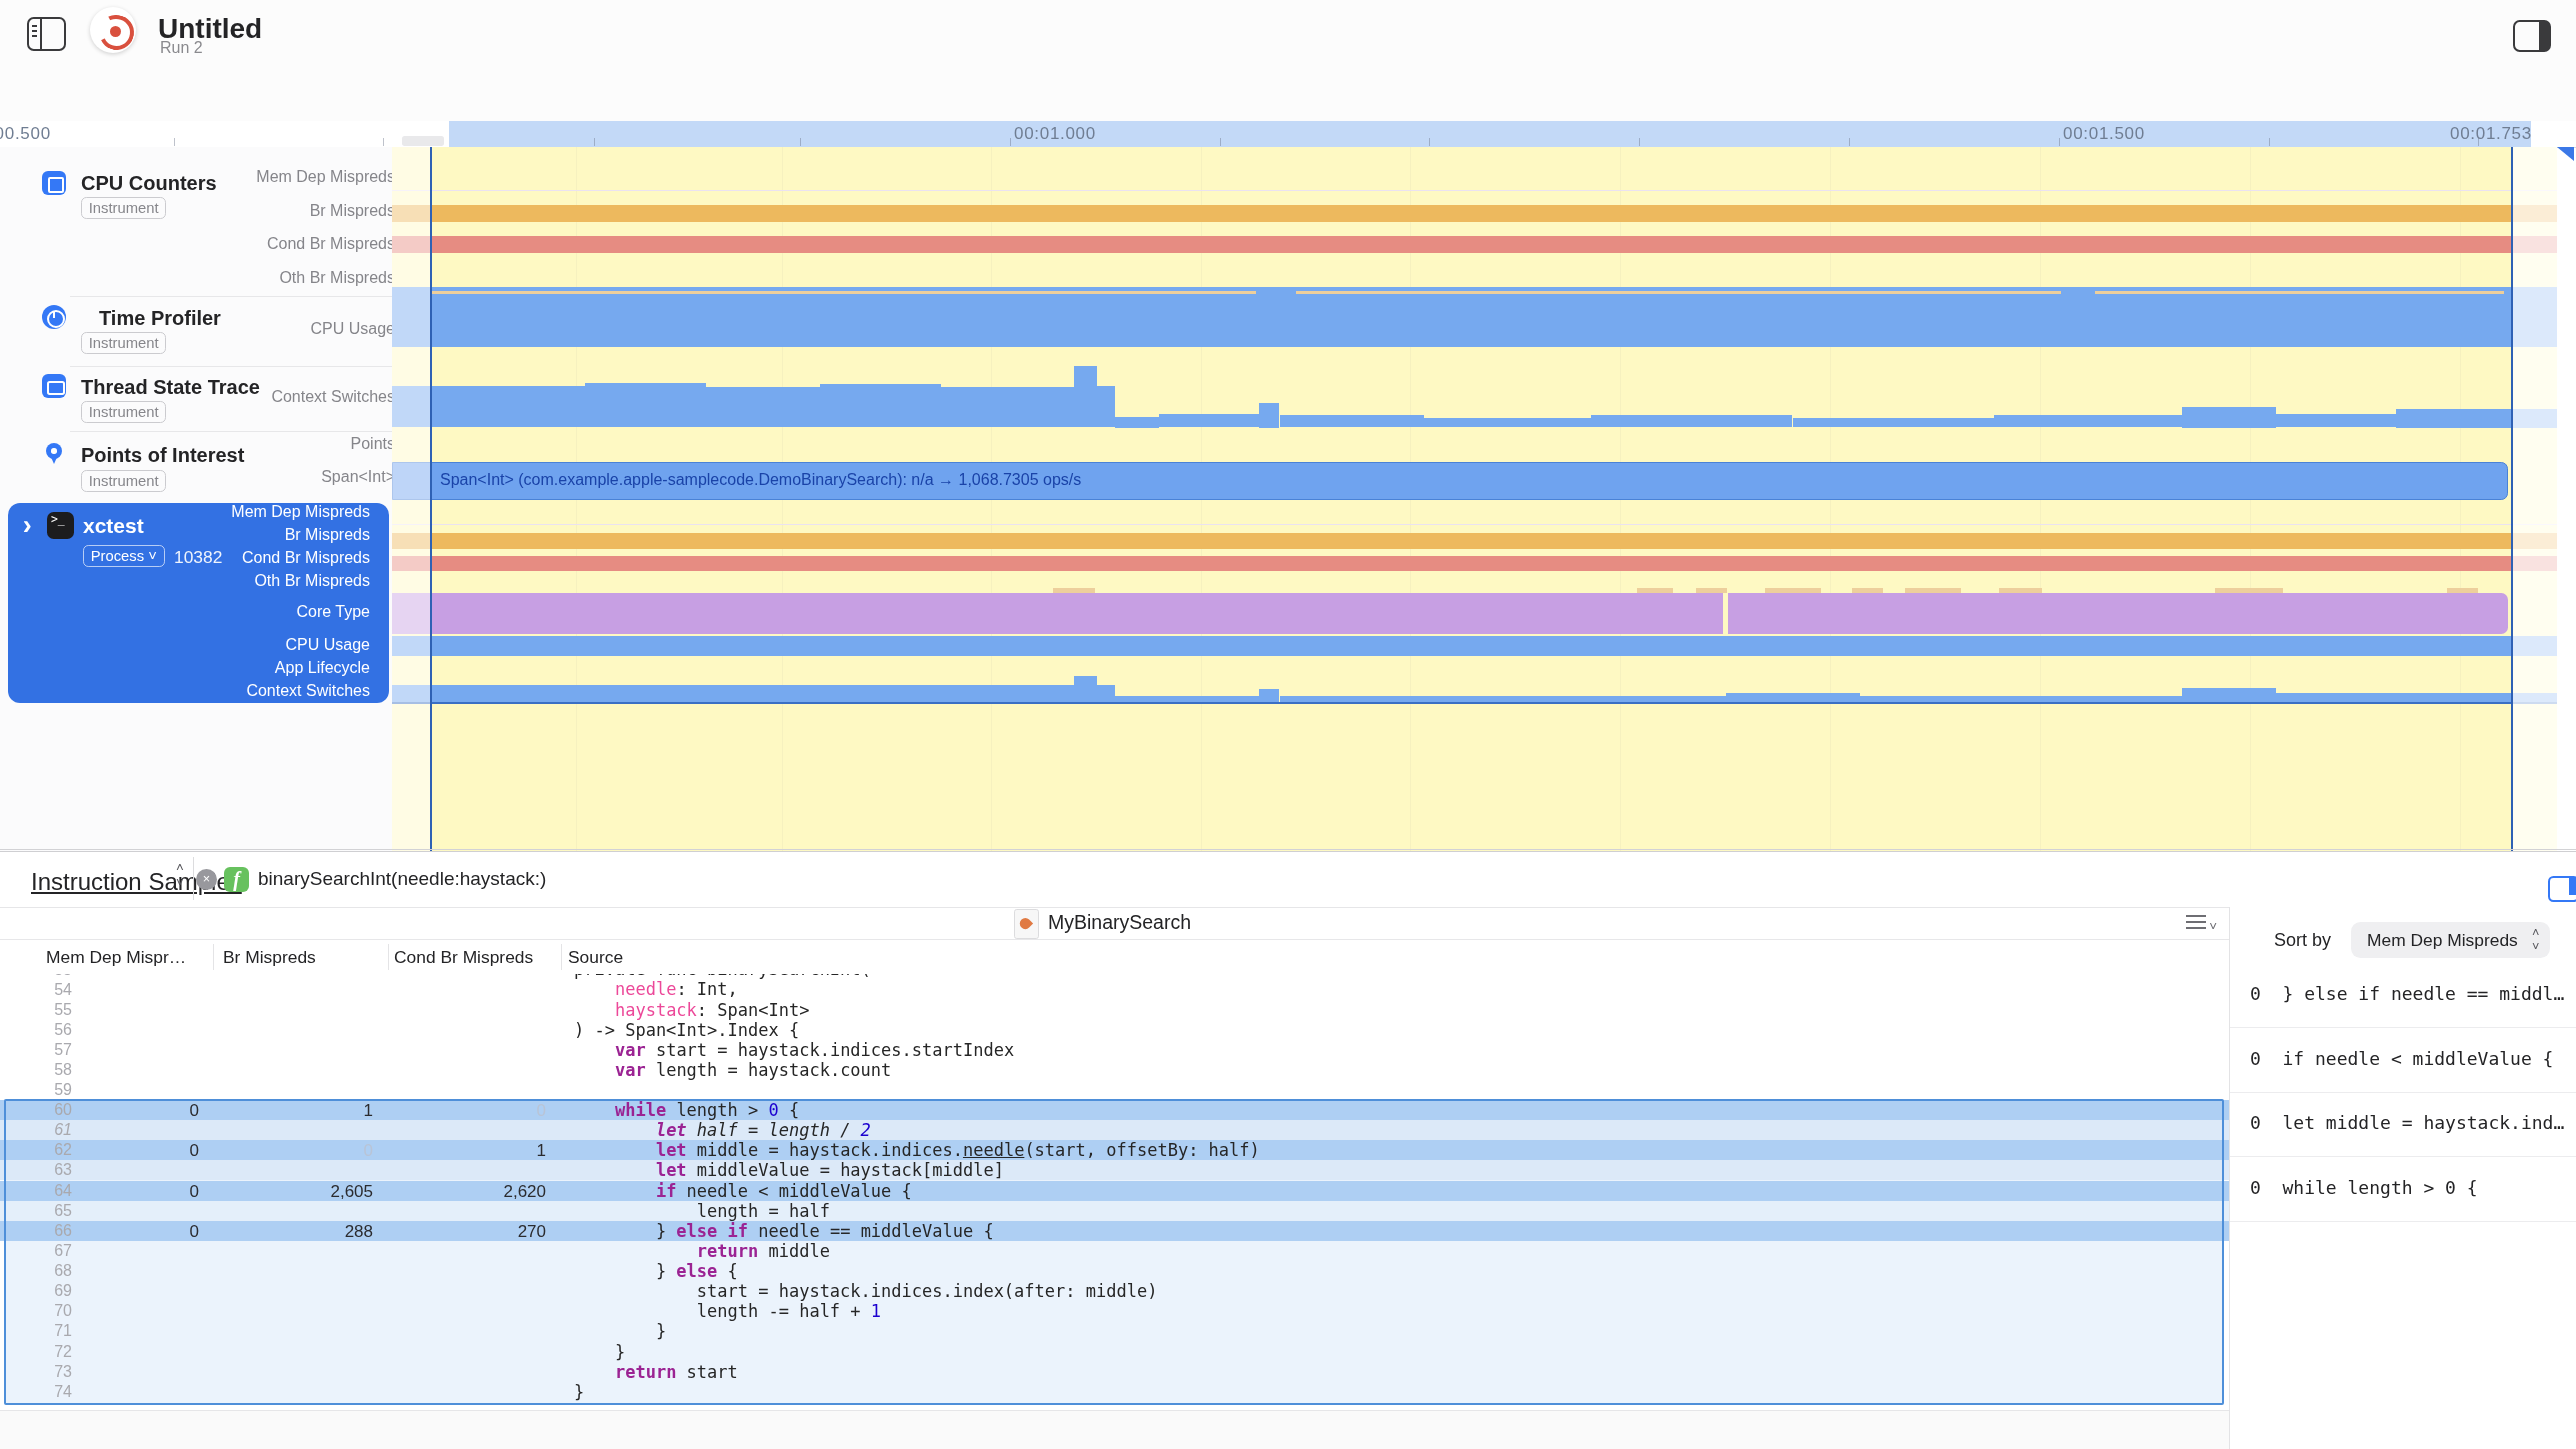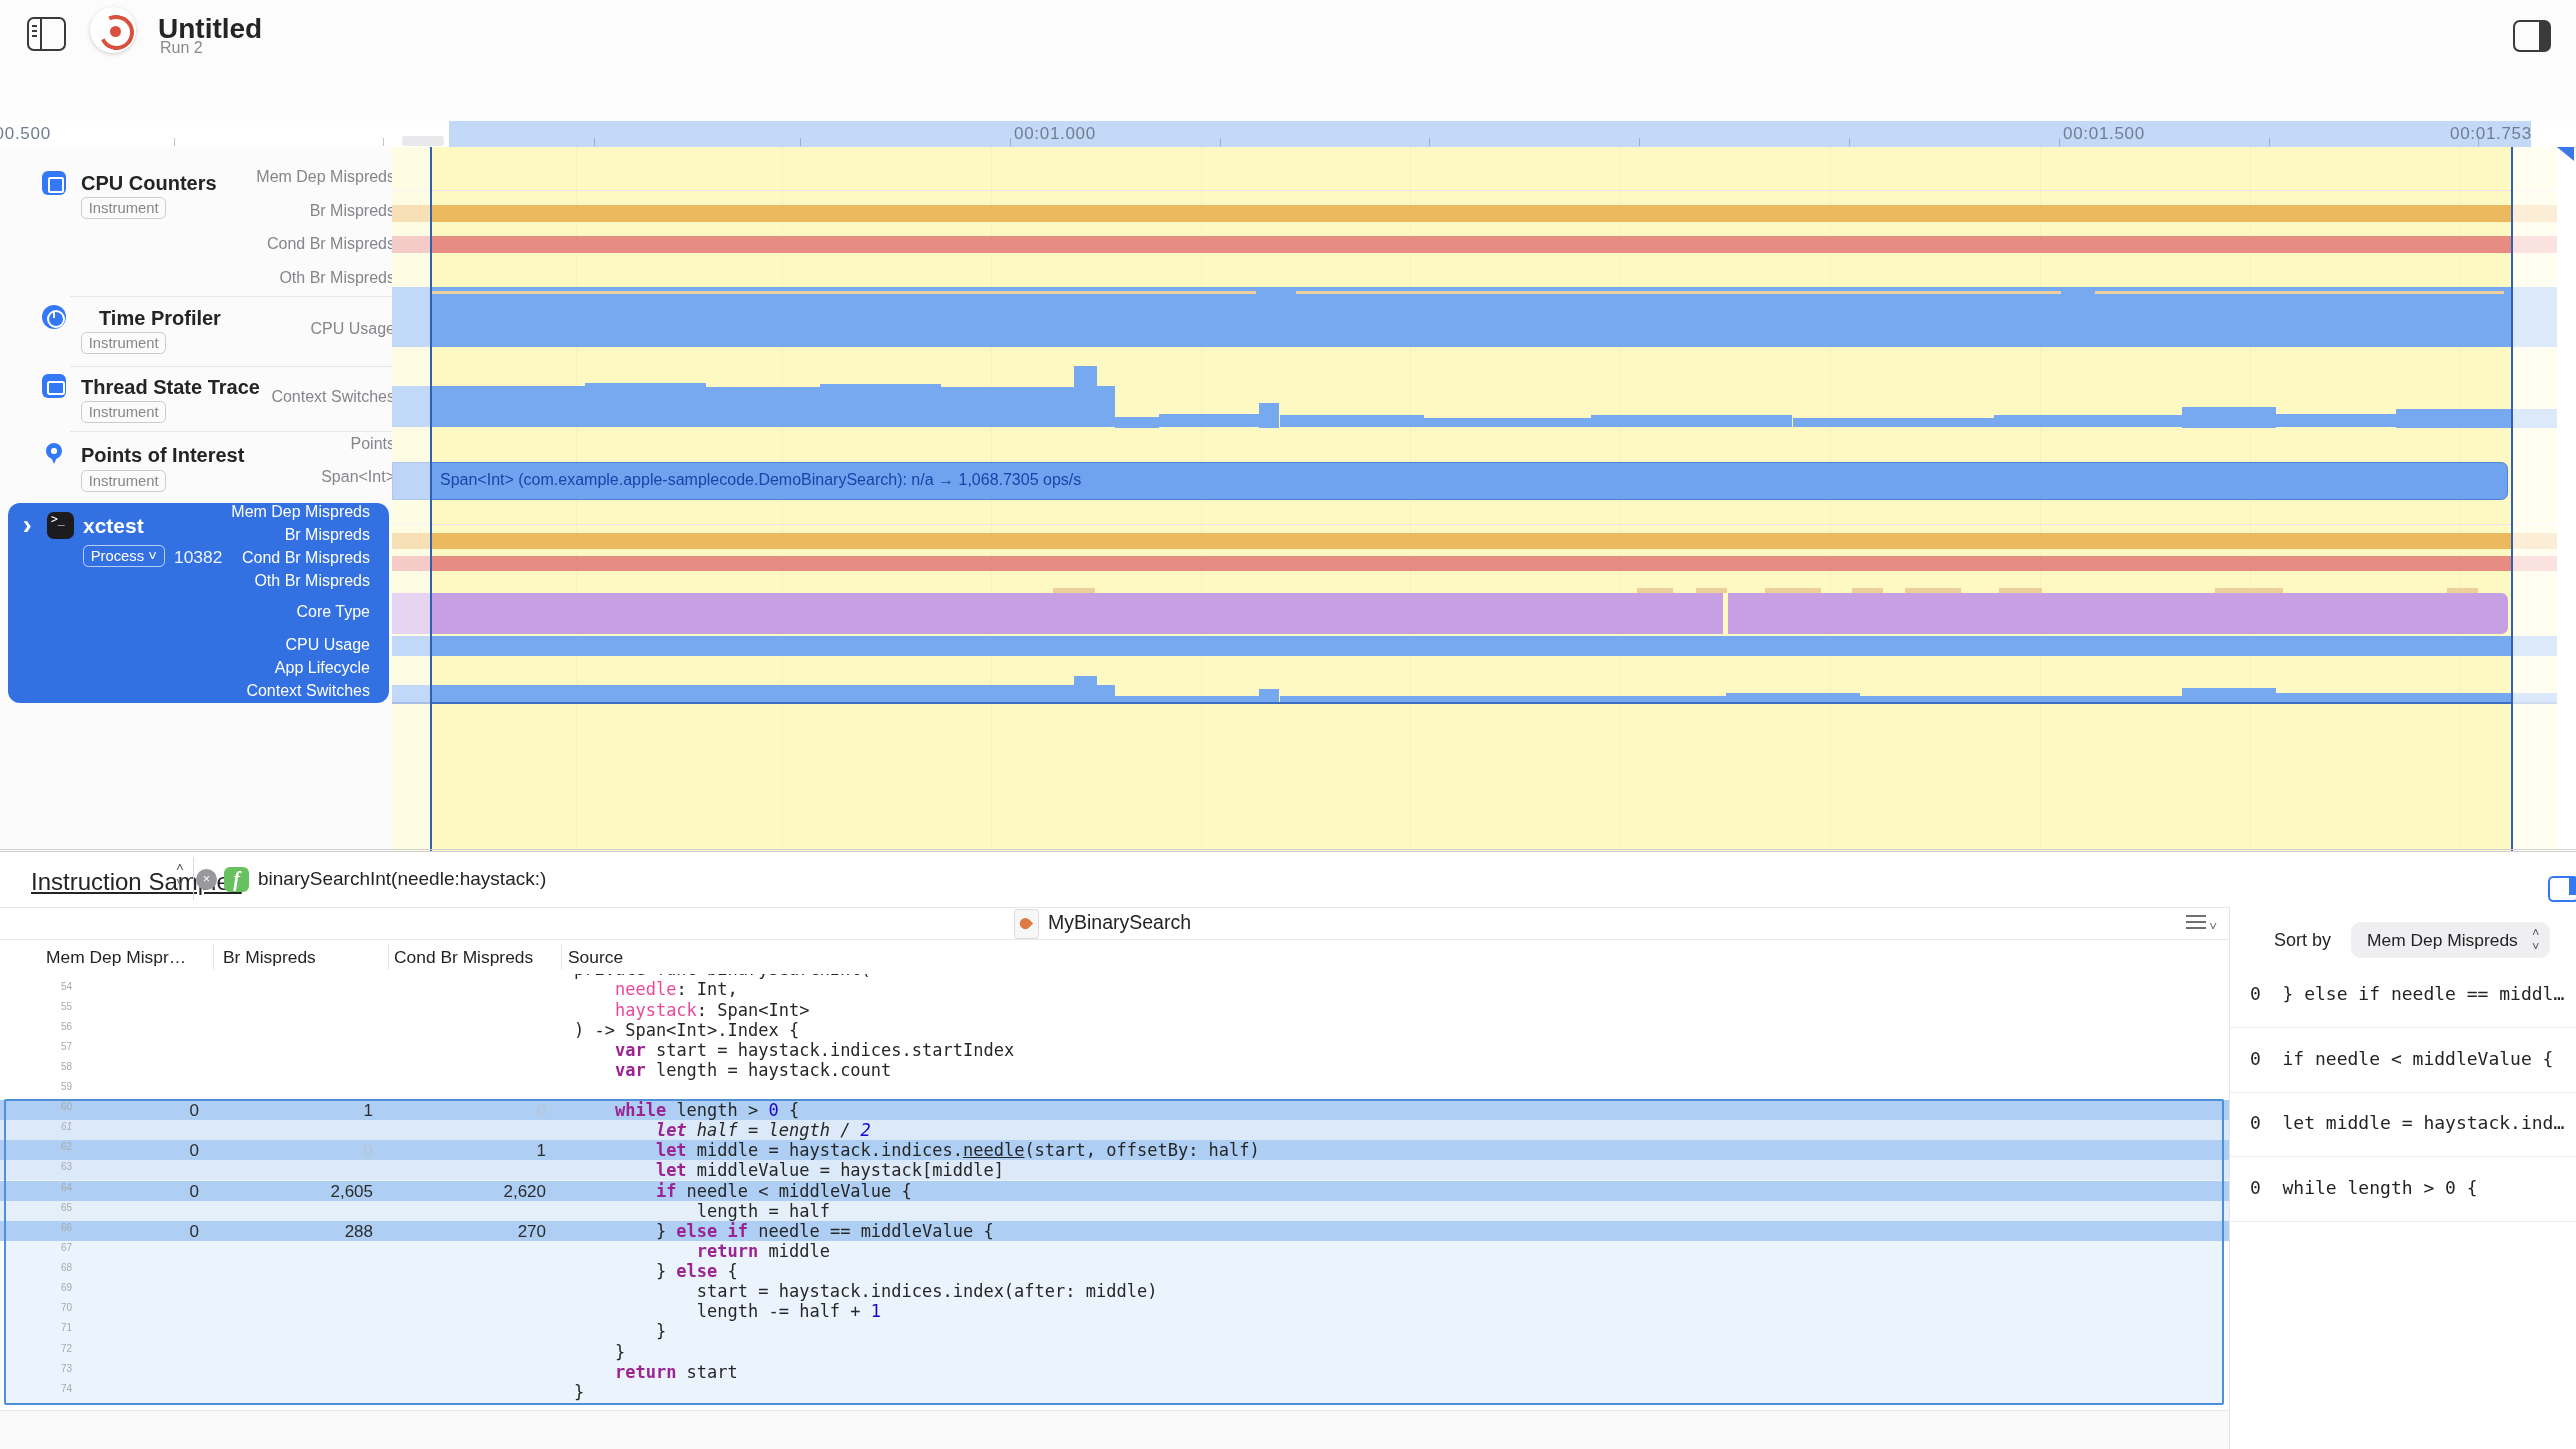--- a/index.html
+++ b/index.html
@@ -90,21 +90,21 @@
   #col-header{left:0;top:939px;width:2229px;height:34px;background:#fff;border-top:1.3px solid #E7E7E9;border-bottom:1.3px solid #E7E7E9;}
   .col-label{position:absolute;top:6.7px;font-size:17.4px;color:#242426;white-space:nowrap;}
   .col-div{position:absolute;top:4px;width:1.3px;height:25.5px;background:#E4E4E6;}
   #code-area{left:0;top:974px;width:2229px;height:436px;background:#fff;overflow:hidden;}
   #sel-block-bg{position:absolute;left:4px;top:125px;width:2219px;height:305px;background:#EBF3FC;}
   #sel-block-border{position:absolute;left:4px;top:125px;width:2216px;height:302px;border:2px solid #4E8FD9;border-radius:2px;}
   .code-row{position:absolute;left:0;width:2229px;height:20px;}
   .row-strong{background:#AECFF3;}
   .row-med{background:#DCE9F8;}
   .row-light{background:#E4EFFA;}
-  .lnum{position:absolute;left:20px;width:52px;text-align:right;top:1.3px;font-size:10px;color:#A9A9AE;}
+  .lnum{position:absolute;left:20px;width:52px;text-align:right;top:1.3px;font-size:16px;color:#A9A9AE;}
   .val{position:absolute;top:1.3px;font-size:17px;color:#2b2b2e;text-align:right;width:101px;}
   .val.fade{color:#B9C4D6;}
   .v-mem{left:98px;} .v-br{left:272px;} .v-cond{left:445px;}
   .code-line{position:absolute;left:574px;top:0;height:20px;line-height:20px;font-family:"DejaVu Sans Mono",monospace;font-size:17px;white-space:pre;color:#262626;}
   .c-k{color:#9B2393;font-weight:bold;} .c-n{color:#1C00CF;} .c-t{color:#ec4899;} .c-u{text-decoration:underline;}
   #code-bottom-line{left:0;top:1410px;width:2229px;height:1.3px;background:#E6E6E8;}
   #below-code{left:0;top:1411px;width:2229px;height:38px;background:#FAFAFA;}
   
   #right-panel{left:2229px;top:907px;width:347px;height:542px;background:#fff;border-left:1.3px solid #E3E3E5;box-sizing:border-box;}
   #sortby-label{position:absolute;left:44px;top:23px;font-size:18px;color:#242426;}

